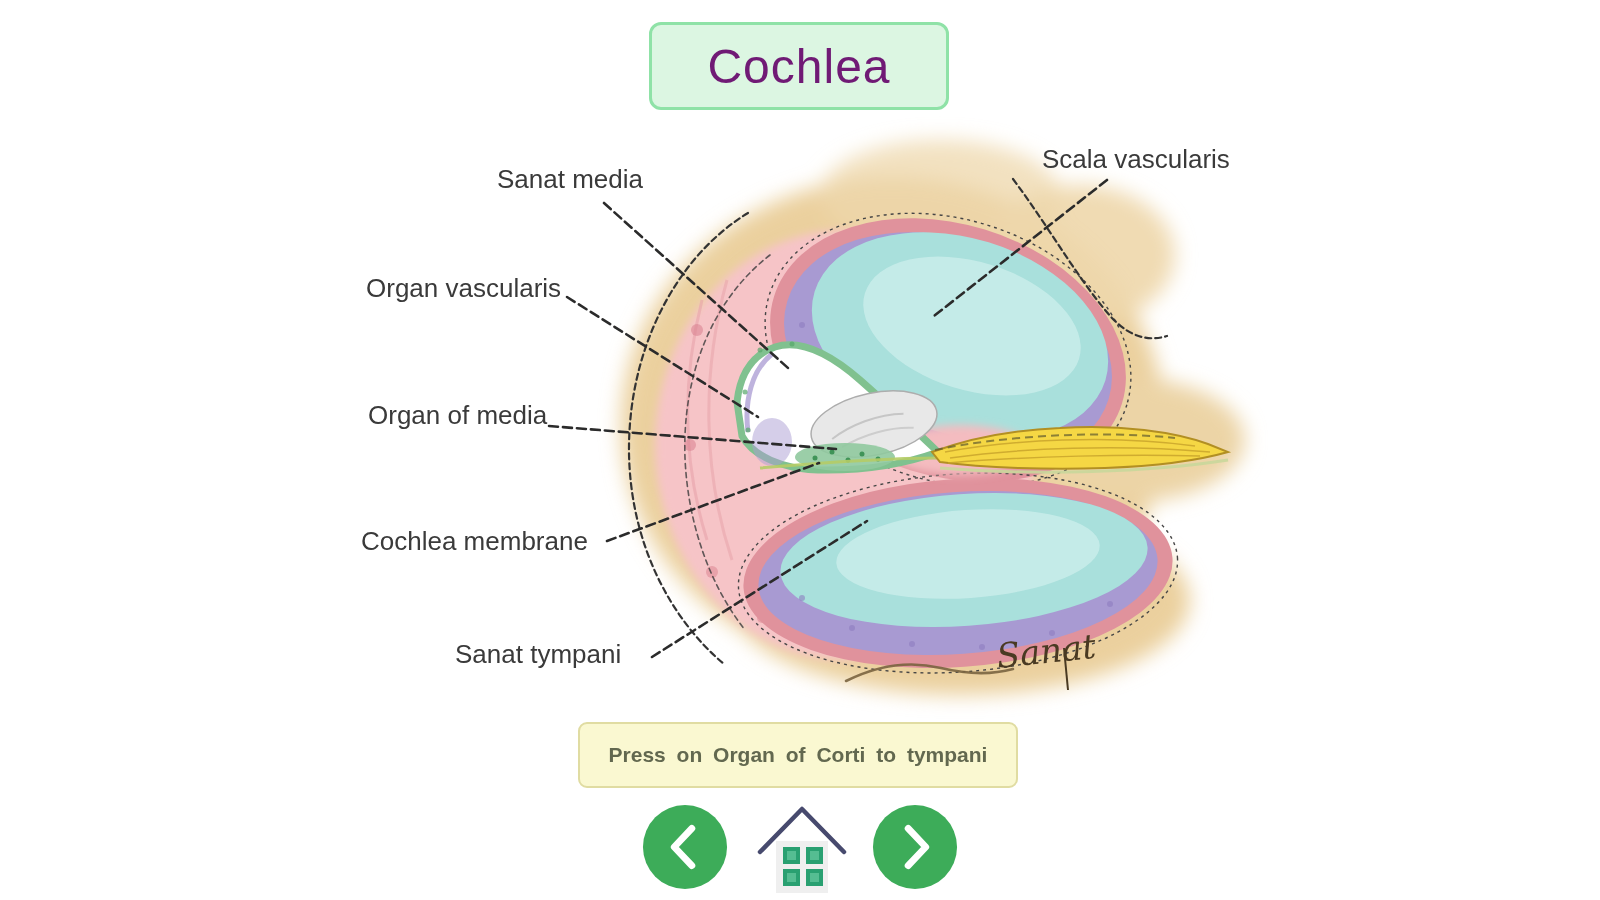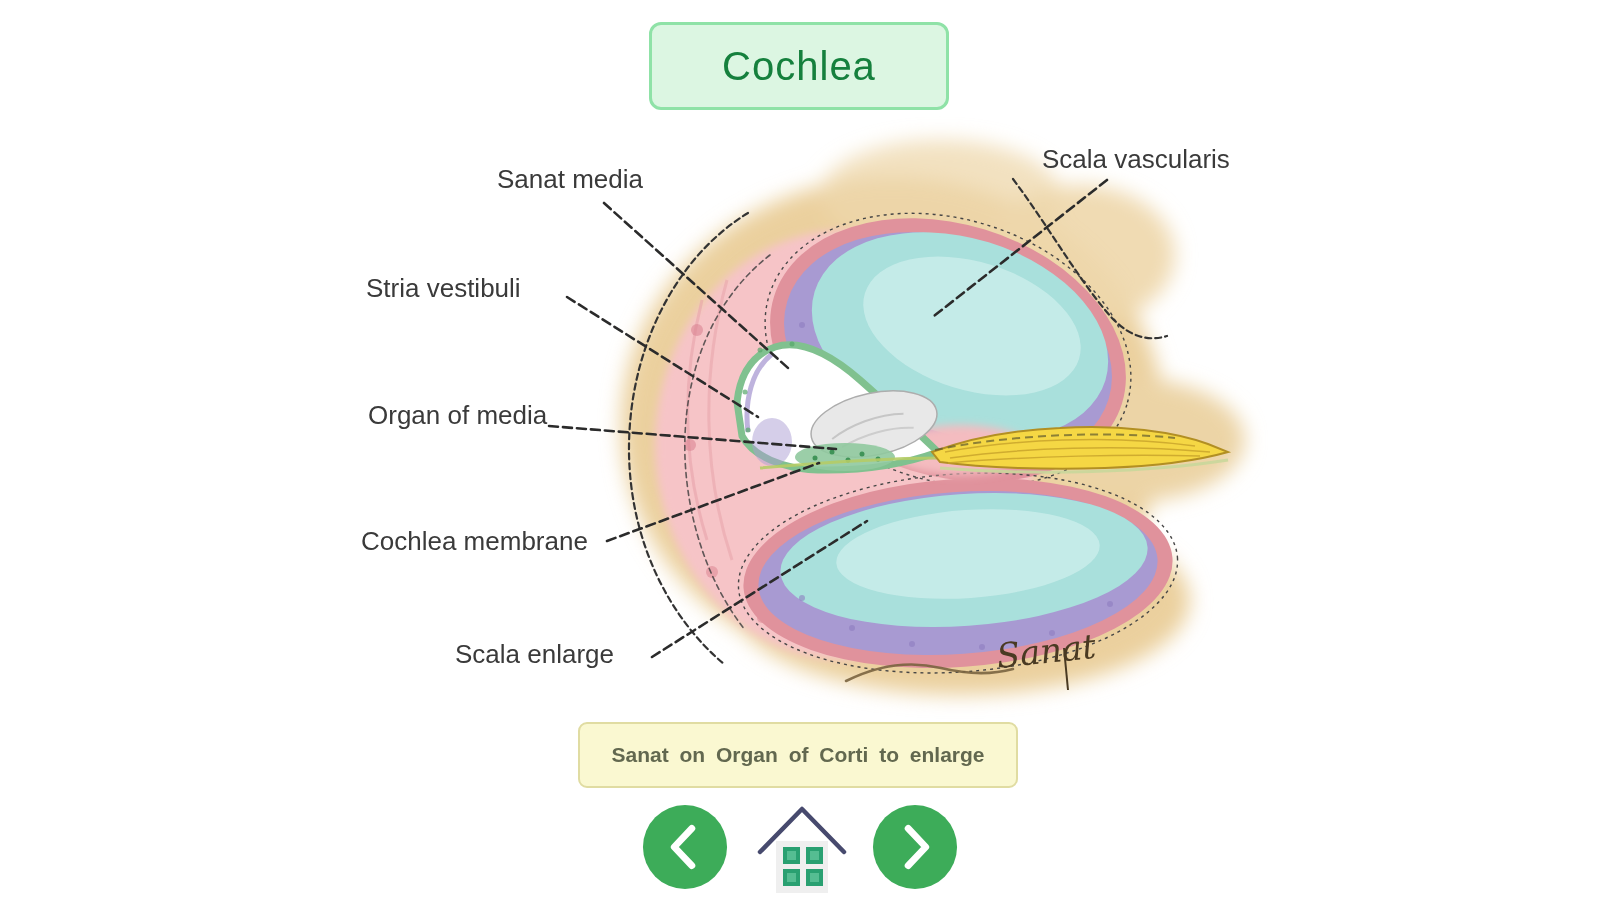--- a/index.html
+++ b/index.html
@@ -8,21 +8,21 @@
     background:#ffffff;
     font-family:"Liberation Sans",sans-serif;
   }
   .title-card{
     position:absolute;left:649px;top:22px;width:300px;height:88px;
     background:#dcf6e2;border:3px solid #8fe2a7;border-radius:12px;
     display:flex;align-items:center;justify-content:center;
     box-sizing:border-box;
   }
   .title-card span{
-    font-size:40px;color:#15803d;letter-spacing:1px;
+    font-size:48px;color:#701a75;letter-spacing:1px;
   }
   .art{position:absolute;left:0;top:0;width:1600px;height:900px;}
   .label{
     position:absolute;font-size:26px;color:#3a3a3a;white-space:nowrap;
     line-height:1.15;
   }
   .note-card{
     position:absolute;left:578px;top:722px;width:440px;height:66px;
     background:#faf8d1;border:2px solid #e0dca2;border-radius:9px;
     display:flex;align-items:center;justify-content:center;
@@ -164,27 +164,27 @@
     <line x1="1107" y1="180" x2="934" y2="316"></line>
     <line x1="567" y1="297" x2="758" y2="417"></line>
     <line x1="549" y1="426" x2="836" y2="449"></line>
     <line x1="607" y1="541" x2="819" y2="463"></line>
     <line x1="652" y1="657" x2="867" y2="521"></line>
   </g>
 </svg>
 
 <div class="label" style="left:497px;top:165px">Sanat media</div>
 <div class="label" style="left:1042px;top:145px">Scala vascularis</div>
-<div class="label" style="left:366px;top:274px">Stria vestibuli</div>
+<div class="label" style="left:366px;top:274px">Organ vascularis</div>
 <div class="label" style="left:368px;top:401px">Organ of media</div>
 <div class="label" style="left:361px;top:527px">Cochlea membrane</div>
-<div class="label" style="left:455px;top:640px">Scala enlarge</div>
+<div class="label" style="left:455px;top:640px">Sanat tympani</div>
 
 <div class="note-card">
-  <span>Sanat on Organ of Corti to enlarge</span>
+  <span>Press on Organ of Corti to tympani</span>
 </div>
 
 <button class="nav-btn" style="left:641px;top:803px">
   <svg viewBox="0 0 90 90" width="88" height="88">
     <circle cx="45" cy="45" r="43" fill="#3dac59"></circle>
     <polyline points="52,26 34,45 52,64" fill="none" stroke="#ffffff" stroke-width="7" stroke-linecap="round" stroke-linejoin="round"></polyline>
   </svg>
 </button>
 
 <button class="home-btn" style="left:752px;top:797px">

